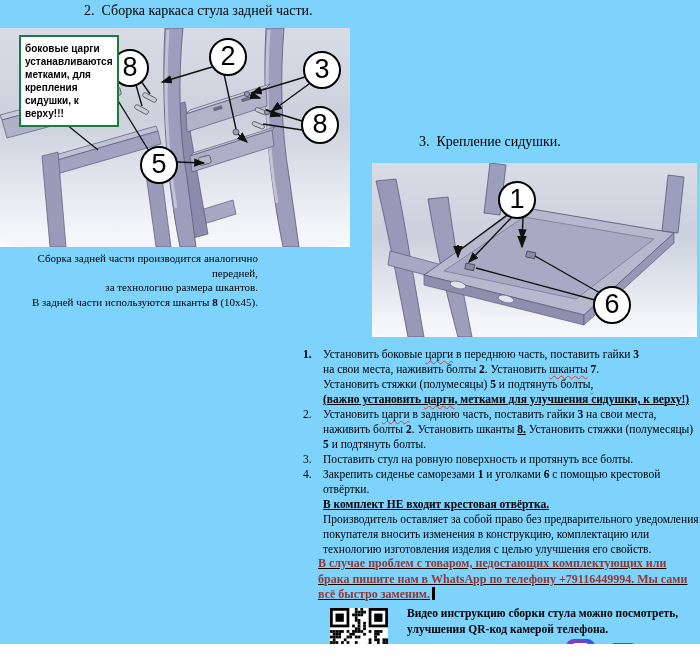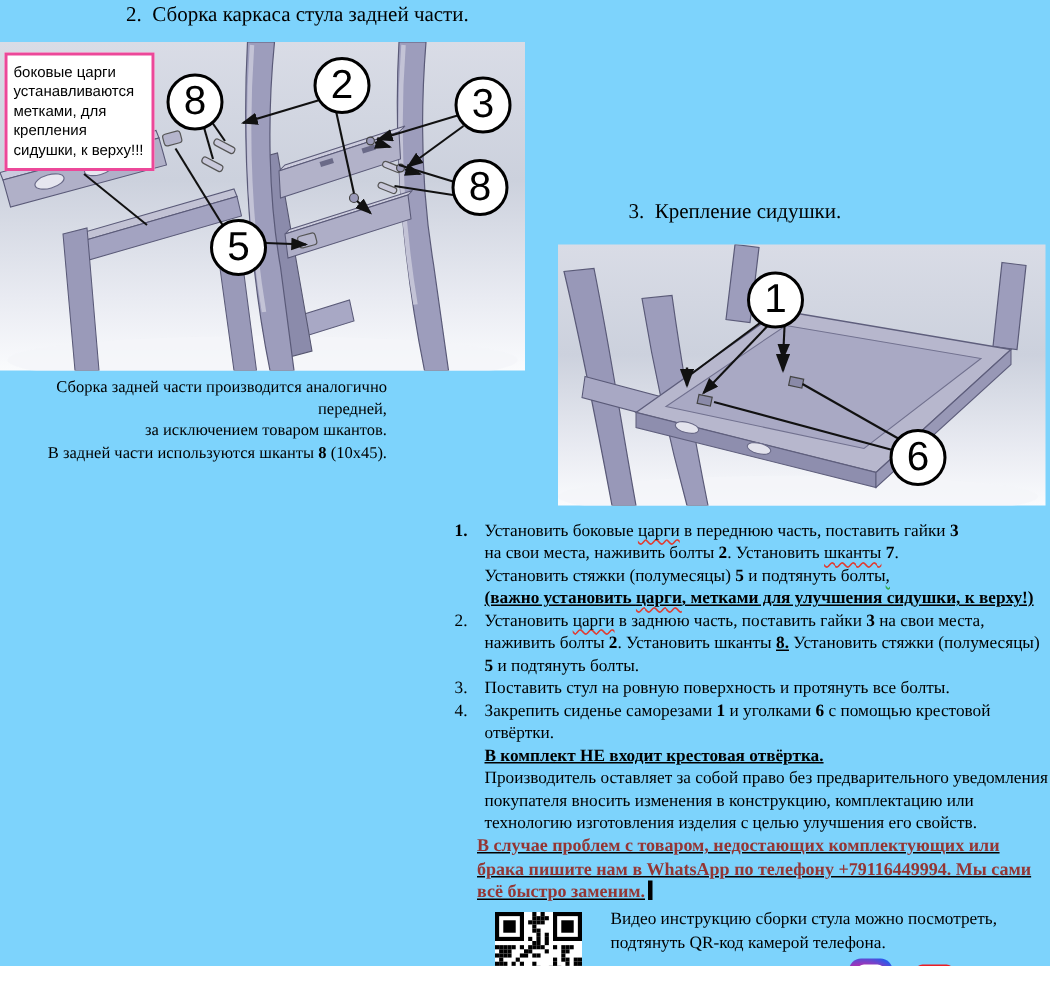--- a/index.html
+++ b/index.html
@@ -16,23 +16,23 @@
   .fig-back{left:0;top:28px;width:350px;height:219px;}
   .fig-seat{left:372px;top:163px;width:325px;height:174px;}
   .figure svg{position:absolute;left:0;top:0;}
 
   
   .callout{position:absolute;width:38px;height:38px;border:2.5px solid #000;border-radius:50%;
            background:#fff;box-sizing:border-box;text-align:center;font-family:"Liberation Sans",sans-serif;
            font-size:27px;line-height:33px;z-index:5;}
 
   
-  .notebox{position:absolute;left:3px;top:35px;width:88px;background:#fff;border:2px solid #ec4899;
+  .notebox{position:absolute;left:19px;top:35px;width:88px;background:#fff;border:2px solid #15803d;
            font-family:"Liberation Sans",sans-serif;font-size:10px;line-height:13px;
-           padding:5px 4px;z-index:6;}
+           padding:5px 4px;z-index:6;font-weight:bold;}
 
   
   .caption{position:absolute;left:0;top:251px;width:258px;text-align:right;
            font-size:11px;line-height:14.5px;}
 
   
   .inst{position:absolute;left:303px;top:347px;width:396px;font-size:11.5px;}
   .inst-item{display:flex;}
   .inst-num{width:20px;flex:0 0 20px;line-height:15px;}
   .inst-body{flex:1;}
@@ -47,21 +47,21 @@
   .g{text-decoration-line:underline;text-decoration-style:wavy;text-decoration-color:#2faa4a;
      text-decoration-thickness:1px;text-underline-offset:2px;}
 
   
   .warning{position:absolute;left:318px;top:556px;font-size:12px;}
   .warning .w-line{line-height:15.5px;white-space:nowrap;}
   .cursor-bar{display:inline-block;width:3px;height:13px;background:#000;margin-left:2px;vertical-align:-2px;}
 
   
   .qr-box{position:absolute;left:330px;top:608px;width:58px;height:58px;}
-  .qr-caption{position:absolute;left:407px;top:606px;font-size:11.5px;font-weight:normal;line-height:15.5px;}
+  .qr-caption{position:absolute;left:407px;top:606px;font-size:11.5px;font-weight:bold;line-height:15.5px;}
 
   .ig{position:absolute;left:566px;top:639px;width:29px;height:26px;border-radius:8px;
       background:radial-gradient(circle at 30% 110%,#fdf497 0%,#fd5949 45%,#d6249f 60%,#285AEB 90%);}
   .ig-cam{position:absolute;left:5px;top:4px;width:15px;height:14px;border:2px solid #fff;border-radius:5px;}
   .ig-lens{position:absolute;left:10px;top:8px;width:6px;height:6px;border:2px solid #fff;border-radius:50%;}
   .ig-dot{position:absolute;left:21px;top:7px;width:2px;height:2px;background:#fff;border-radius:50%;}
   .yt{position:absolute;left:610px;top:643px;width:26px;height:18px;background:#ed1d24;border-radius:5px;}
   .yt-tri{position:absolute;left:10px;top:4.5px;width:0;height:0;border-left:8px solid #fff;
           border-top:4.5px solid transparent;border-bottom:4.5px solid transparent;}
 </style>
@@ -137,21 +137,21 @@
   <div class="notebox">боковые царги устанавливаются метками, для крепления сидушки, к верху!!!</div>
 
   <div class="callout" style="left:111px;top:49px;">8</div>
   <div class="callout" style="left:209px;top:38px;">2</div>
   <div class="callout" style="left:303px;top:51px;">3</div>
   <div class="callout" style="left:301px;top:106px;">8</div>
   <div class="callout" style="left:140px;top:146px;">5</div>
 
   <div class="caption">
     <div>Сборка задней части производится аналогично передней,</div>
-    <div>за исключением товаром шкантов.</div>
+    <div>за технологию размера шкантов.</div>
     <div>В задней части используются шканты <span class="b">8</span> (10x45).</div>
   </div>
 
   <div class="h-step h-step3">3.  Крепление сидушки.</div>
 
   <div class="figure fig-seat">
     <svg width="325" height="174" viewBox="0 0 325 174">
       <defs>
         <marker id="ah2" markerWidth="9" markerHeight="8" refX="7" refY="3" orient="auto">
           <path d="M0,0 L8,3 L0,6 Z" fill="#111"></path>
@@ -350,21 +350,21 @@
         <rect x="38.666666666666664" y="0" width="19.333333333333332" height="19.333333333333332" fill="#000"></rect>
         <rect x="41.42857142857143" y="2.761904761904762" width="13.80952380952381" height="13.80952380952381" fill="#fff"></rect>
         <rect x="44.19047619047619" y="5.523809523809524" width="8.285714285714285" height="8.285714285714285" fill="#000"></rect>
         <rect x="0" y="38.666666666666664" width="19.333333333333332" height="19.333333333333332" fill="#000"></rect>
         <rect x="2.761904761904762" y="41.42857142857143" width="13.80952380952381" height="13.80952380952381" fill="#fff"></rect>
         <rect x="5.523809523809524" y="44.19047619047619" width="8.285714285714285" height="8.285714285714285" fill="#000"></rect>
       </svg>
   </div>
   <div class="qr-caption">
     <div>Видео инструкцию сборки стула можно посмотреть,</div>
-    <div>подтянуть QR-код камерой телефона.</div>
+    <div>улучшения QR-код камерой телефона.</div>
   </div>
 
   <div class="ig">
     <div class="ig-cam"></div>
     <div class="ig-lens"></div>
     <div class="ig-dot"></div>
   </div>
   <div class="yt">
     <div class="yt-tri"></div>
   </div>

